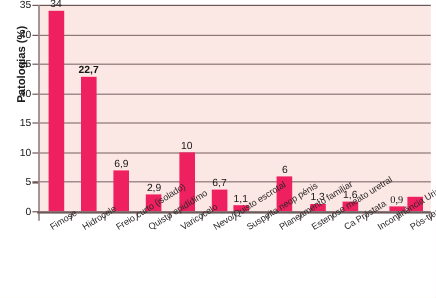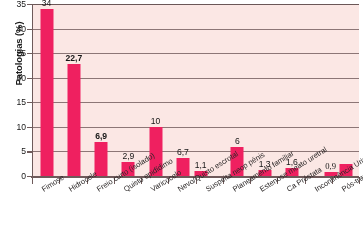--- a/index.html
+++ b/index.html
@@ -157,21 +157,21 @@
       </div>
     <div id="bars">
         <div class="bar-slot" style="left: 0px; width: 27.25px;">
           <div class="bar" title="Fimose: 34" style="height: 167.086px; background: rgb(239, 32, 96);"></div>
           <div class="bar-value" style="bottom: 168.086px;">34</div>
         </div>
         <div class="bar-slot" style="left: 27.25px; width: 27.25px;">
           <div class="bar" title="Hidrocele: 22.7" style="height: 111.554px; background: rgb(239, 32, 96);"></div>
           <div class="bar-value" style="bottom: 112.554px; font-weight: bold;">22,7</div>
         </div>
-        <div class="bar-slot" style="left: 54.5px; width: 27.25px; font-weight: bold;">
+        <div class="bar-slot" style="left: 54.5px; width: 27.25px;">
           <div class="bar" title="Freio curto (isolado): 6.9" style="height: 33.9086px; background: rgb(239, 32, 96);"></div>
           <div class="bar-value" style="bottom: 34.9086px;">6,9</div>
         </div>
         <div class="bar-slot" style="left: 81.75px; width: 27.25px;">
           <div class="bar" title="Quisto epidídimo: 2.9" style="height: 14.2514px; background: rgb(239, 32, 96);"></div>
           <div class="bar-value" style="bottom: 15.2514px;">2,9</div>
         </div>
         <div class="bar-slot" style="left: 109px; width: 27.25px;">
           <div class="bar" title="Varicocelo: 10" style="height: 49.1429px; background: rgb(239, 32, 96);"></div>
           <div class="bar-value" style="bottom: 50.1429px;">10</div>

